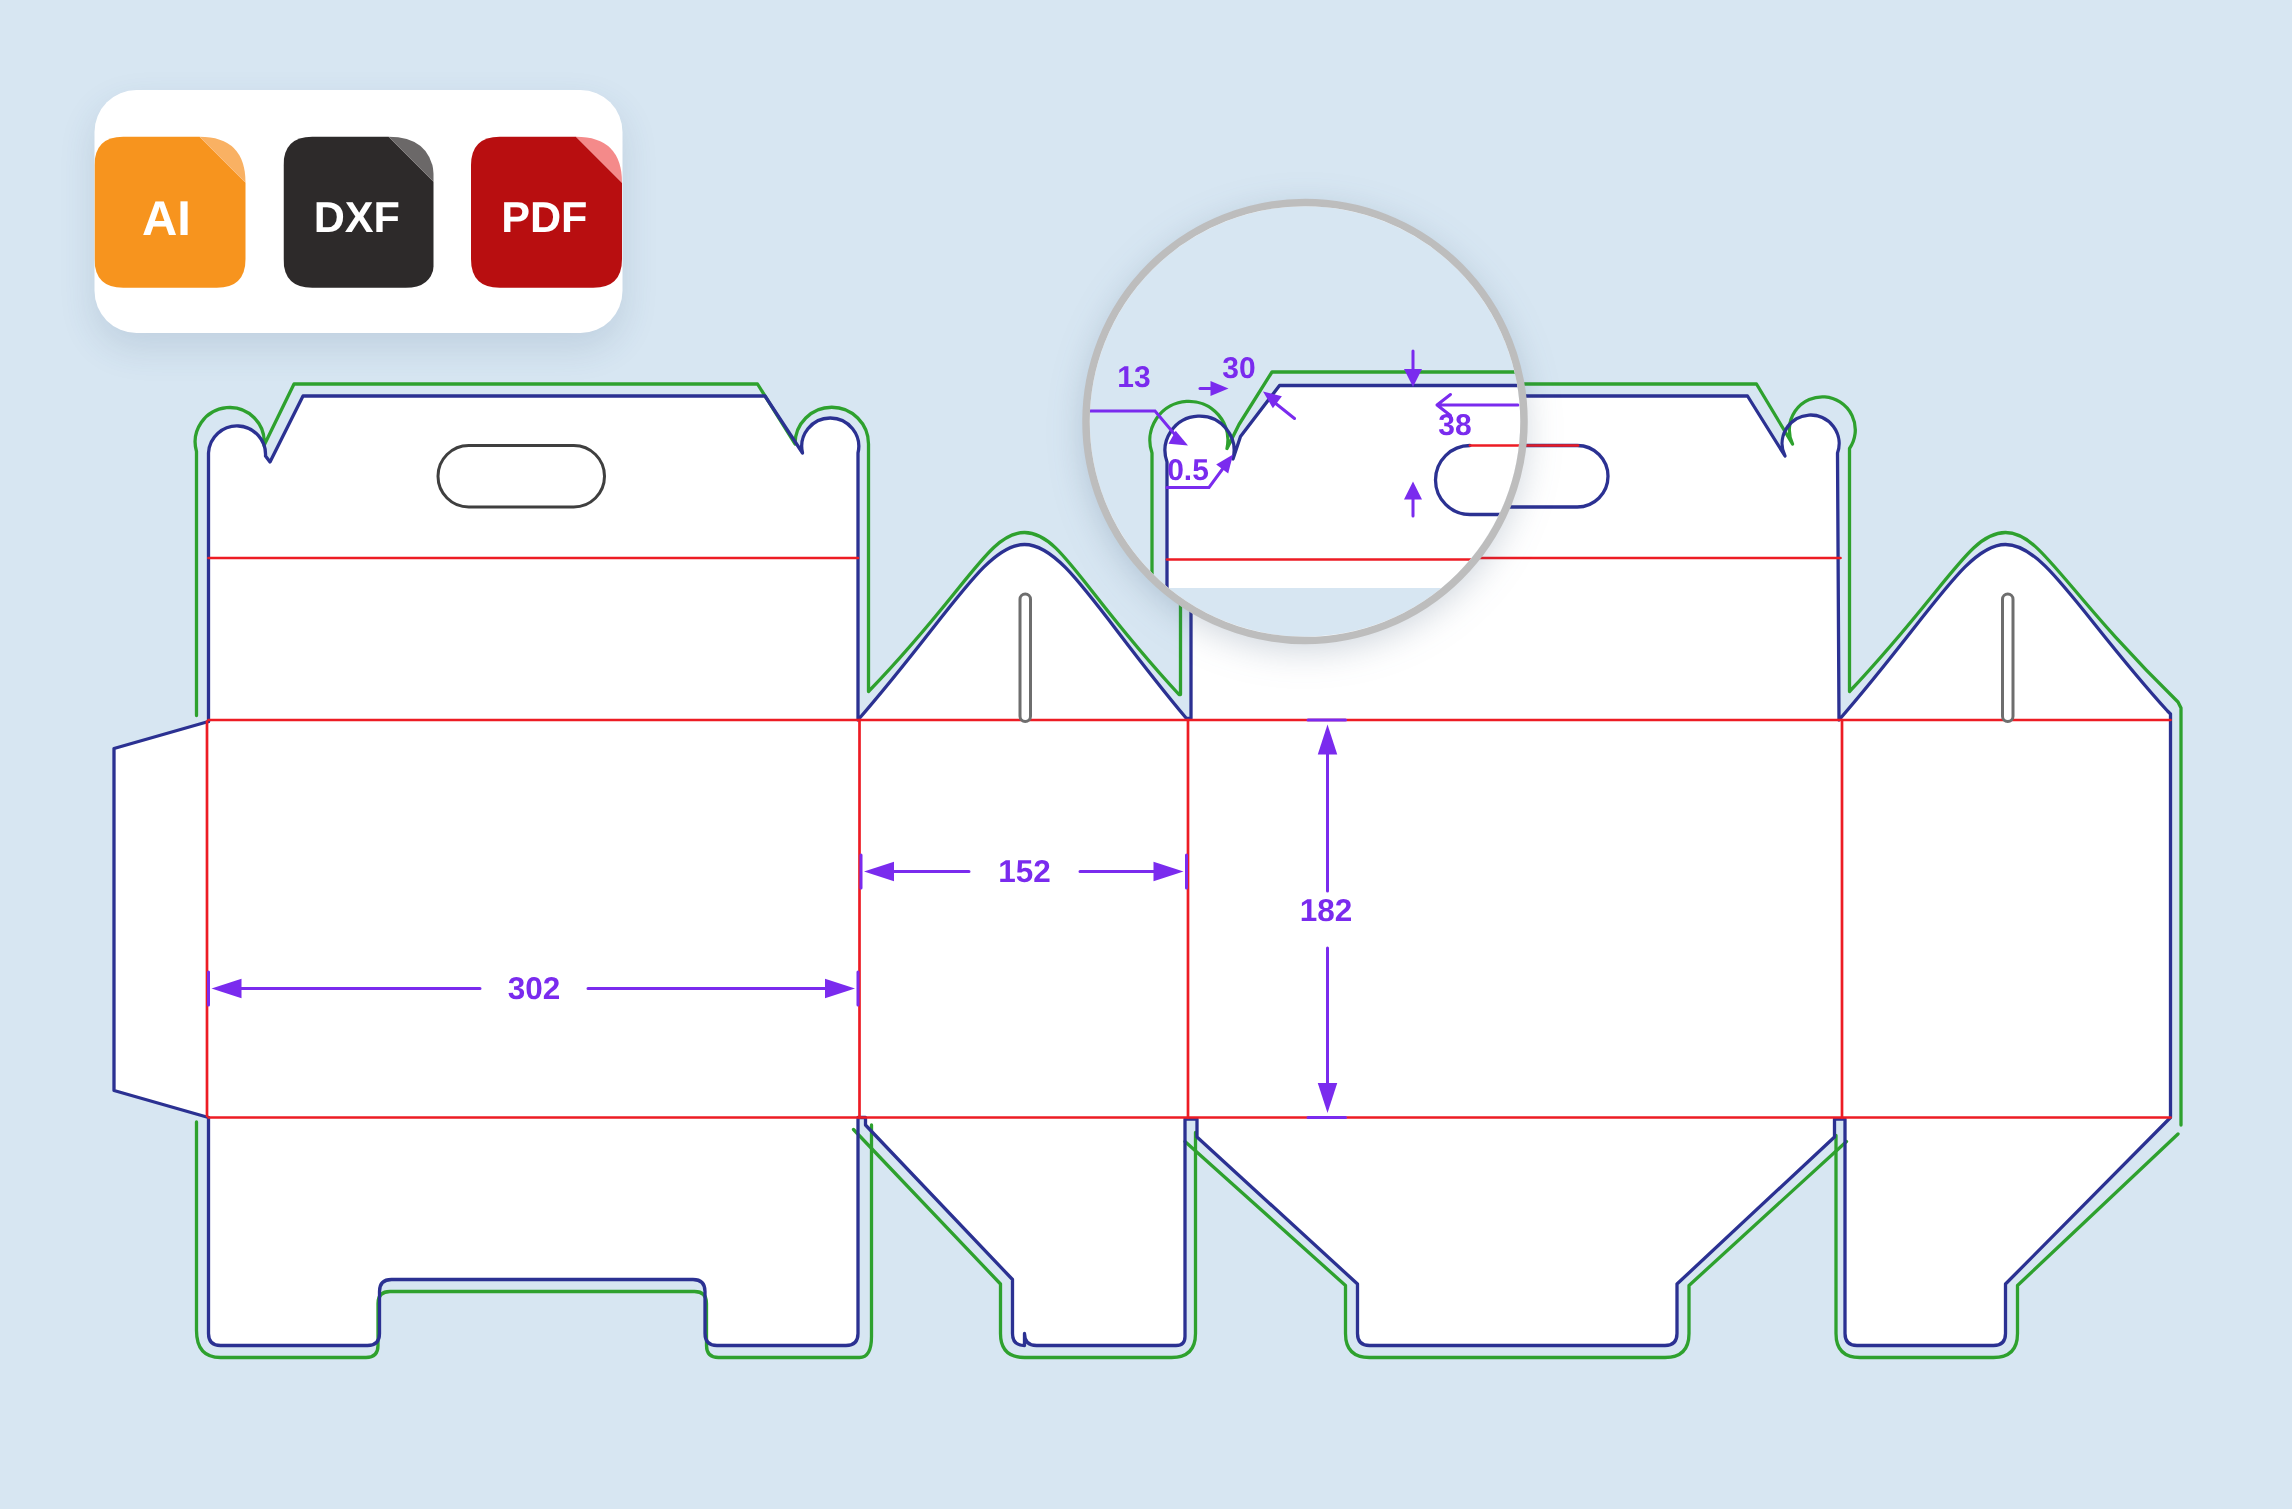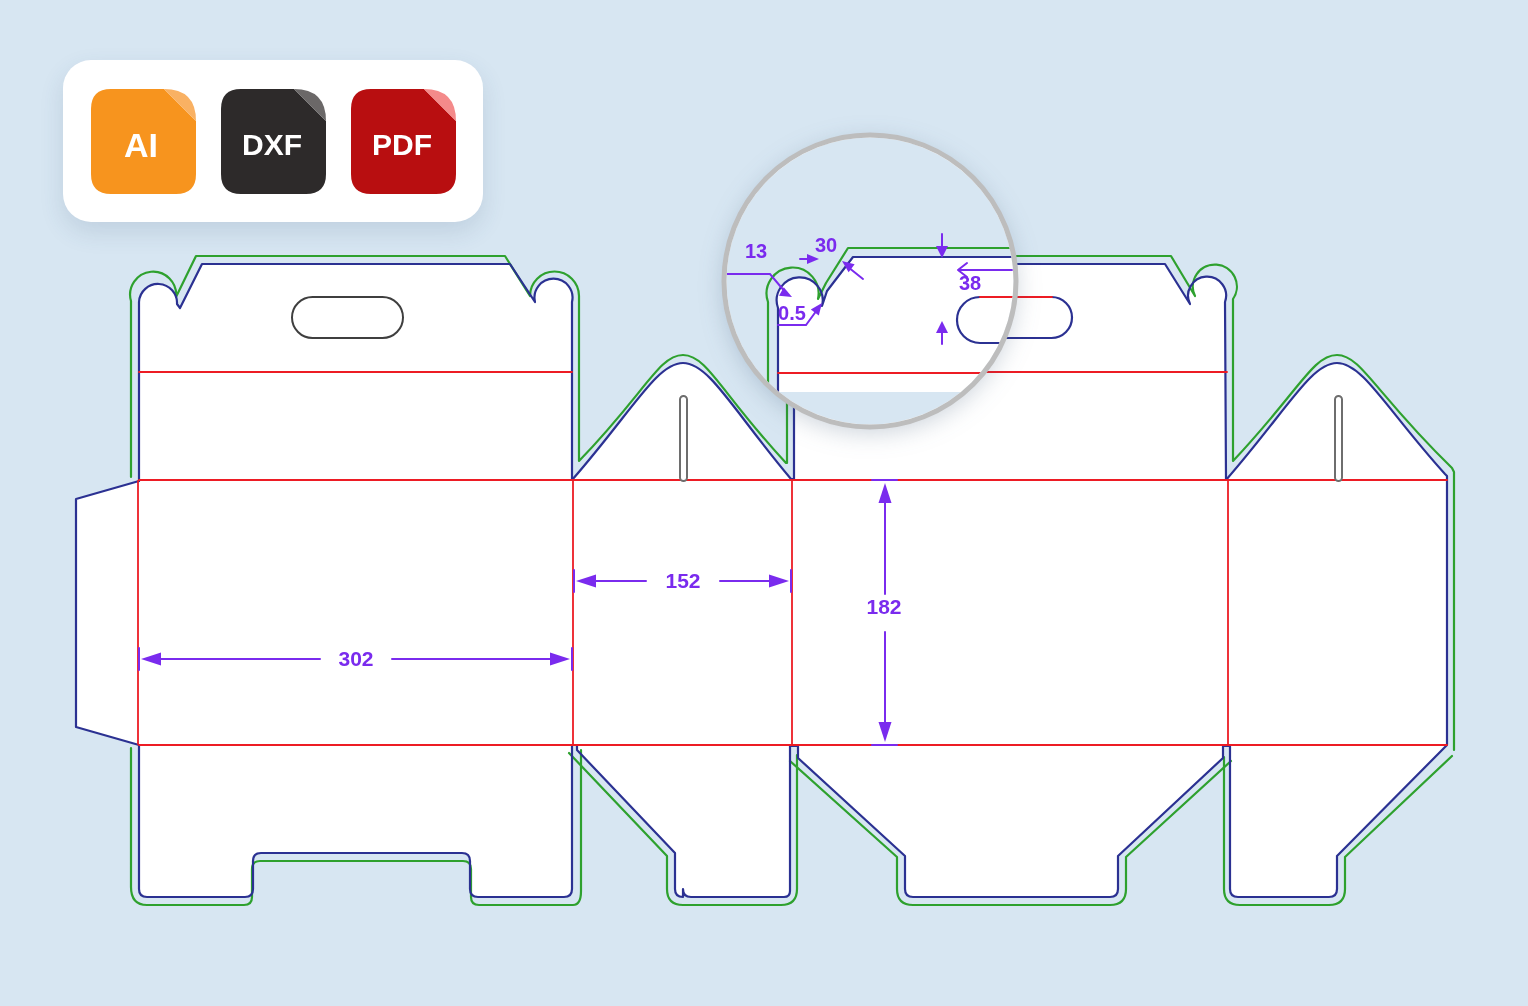--- a/index.html
+++ b/index.html
@@ -13,21 +13,21 @@
   .cut{stroke:#2B3192;stroke-width:2.2;fill:none;stroke-linejoin:round;stroke-linecap:round;}
   .bleed{stroke:#2EA12E;stroke-width:2.2;fill:none;stroke-linejoin:round;stroke-linecap:round;}
   .crease{stroke:#ED1C24;stroke-width:1.8;fill:none;stroke-linecap:round;}
   .grayline{stroke:#6E6E6E;stroke-width:2;fill:#FFFFFF;}
   .dim{stroke:#7A2BEE;stroke-width:2;fill:none;stroke-linecap:round;}
   .dimhead{fill:#7A2BEE;stroke:none;}
   .dimtext{fill:#7A2BEE;font-size:21px;font-weight:600;text-anchor:middle;}
   .magtext{fill:#7A2BEE;font-size:20px;font-weight:600;text-anchor:middle;}
   .sheet{fill:#FFFFFF;stroke:none;}
   .badge-card{
-    position:absolute;left:63px;top:60px;width:420px;height:162px;
+    position:absolute;left:63px;top:60px;width:352px;height:162px;
     background:#FFFFFF;border-radius:28px;
     box-shadow:0 10px 24px rgba(50,80,110,0.14);
     display:flex;align-items:center;justify-content:center;gap:25px;
   }
   .file-icon{width:105px;height:105px;display:block;}
   .file-icon text{fill:#FFFFFF;font-weight:bold;text-anchor:middle;font-family:"Liberation Sans",sans-serif;}
   .mag-shadow{filter:drop-shadow(0 6px 12px rgba(50,80,110,0.25));}
 </style>
 </head>
 <body>

